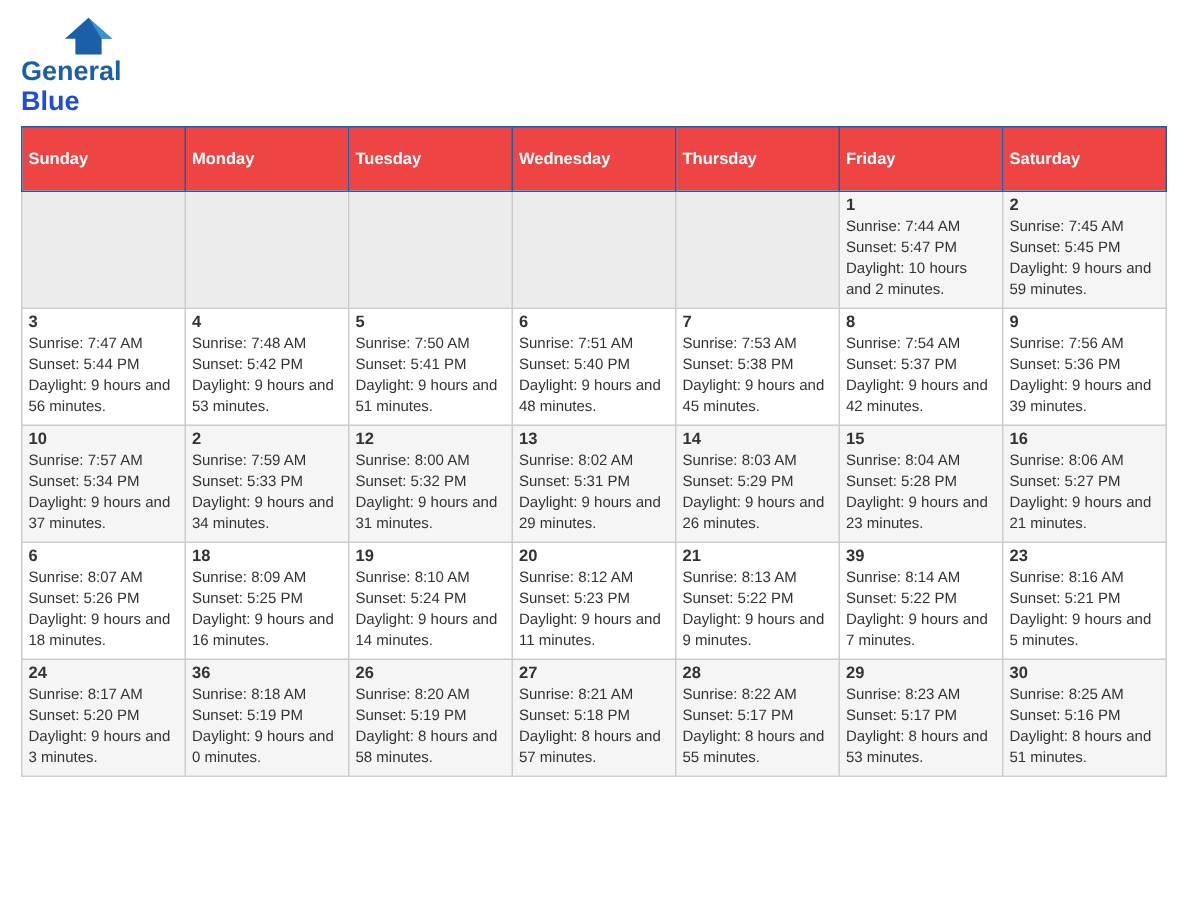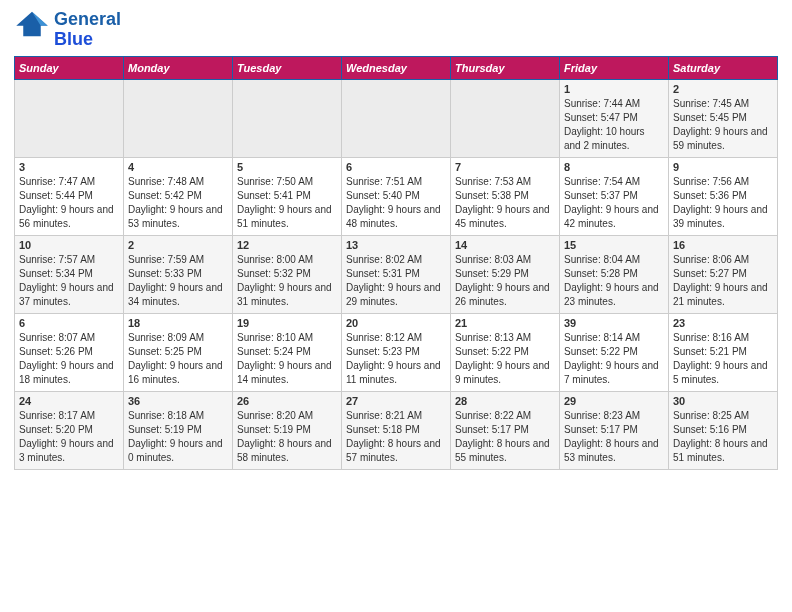--- a/index.html
+++ b/index.html
@@ -2,40 +2,39 @@
 <html><head>
   <meta charset="utf-8">
   <style>
     * { margin: 0; padding: 0; box-sizing: border-box; }
     body { font-family: Arial, sans-serif; background: #fff; width: 792px; height: 612px; overflow: hidden; }
     
     .page { width: 792px; height: 612px; padding: 10px 14px; }
     
     .header { display: flex; justify-content: space-between; align-items: flex-start; margin-bottom: 6px; }
     
-    .logo { display: flex; align-items: flex-start; }
+    .logo { display: flex; align-items: flex-end; flex-direction: column; }
     .logo-text { font-size: 18px; font-weight: bold; color: #333; line-height: 1.1; }
     .logo-text span { color: #1a5fa8; }
     .logo-icon { width: 36px; height: 28px; margin-right: 4px; position: relative; }
     
     .title-block { text-align: right; }
     .main-title { font-size: 32px; font-weight: normal; color: #333; }
     .subtitle { font-size: 14px; color: #555; margin-top: 2px; }
     
     .calendar { width: 100%; border-collapse: collapse; table-layout: fixed; }
     
     .calendar th {
-      background-color: #be185d;
+      background-color: #ef4444;
       color: #fff;
       font-size: 11px;
       font-weight: bold;
-      padding: 5px 4px;
+      padding: 15px 4px;
       text-align: left;
       border: 1px solid #1a5fa8;
-      font-style: italic;
     }
     
     .calendar td {
       vertical-align: top;
       border: 1px solid #ccc;
       padding: 3px 4px;
       font-size: 9px;
       color: #333;
       background: #fff;
       height: 78px;

